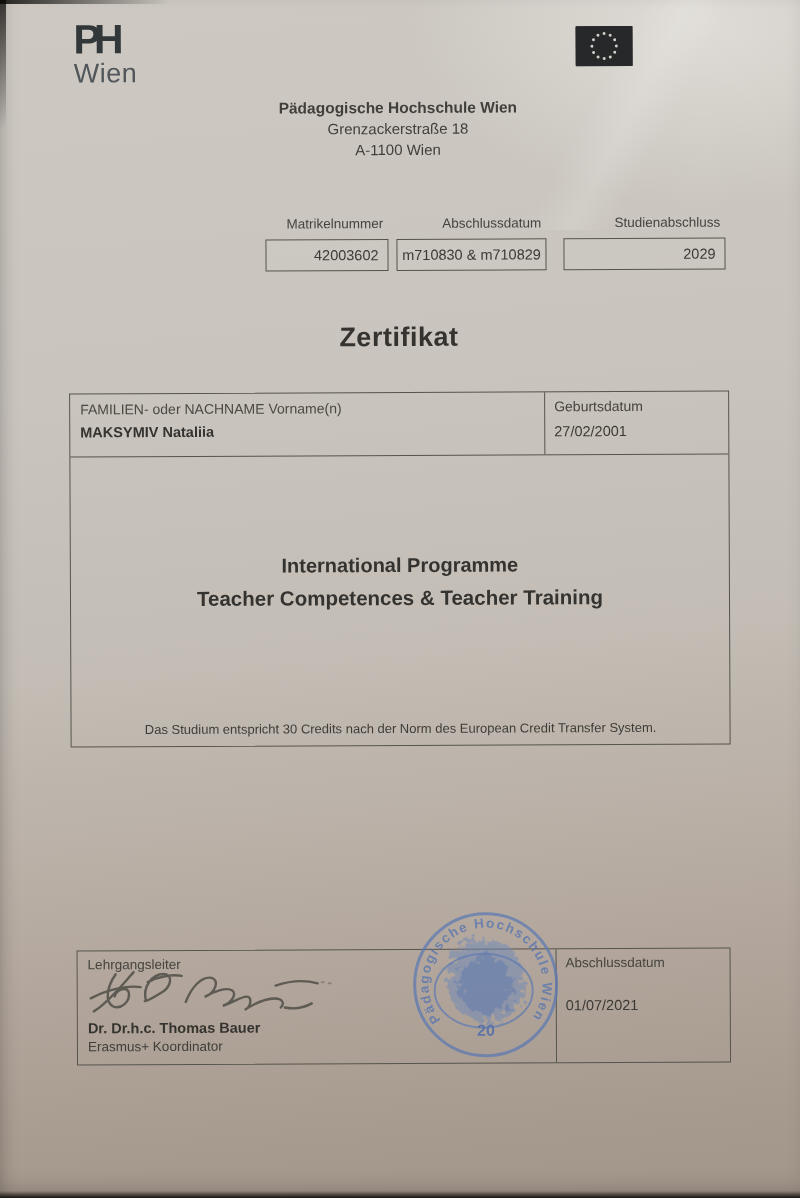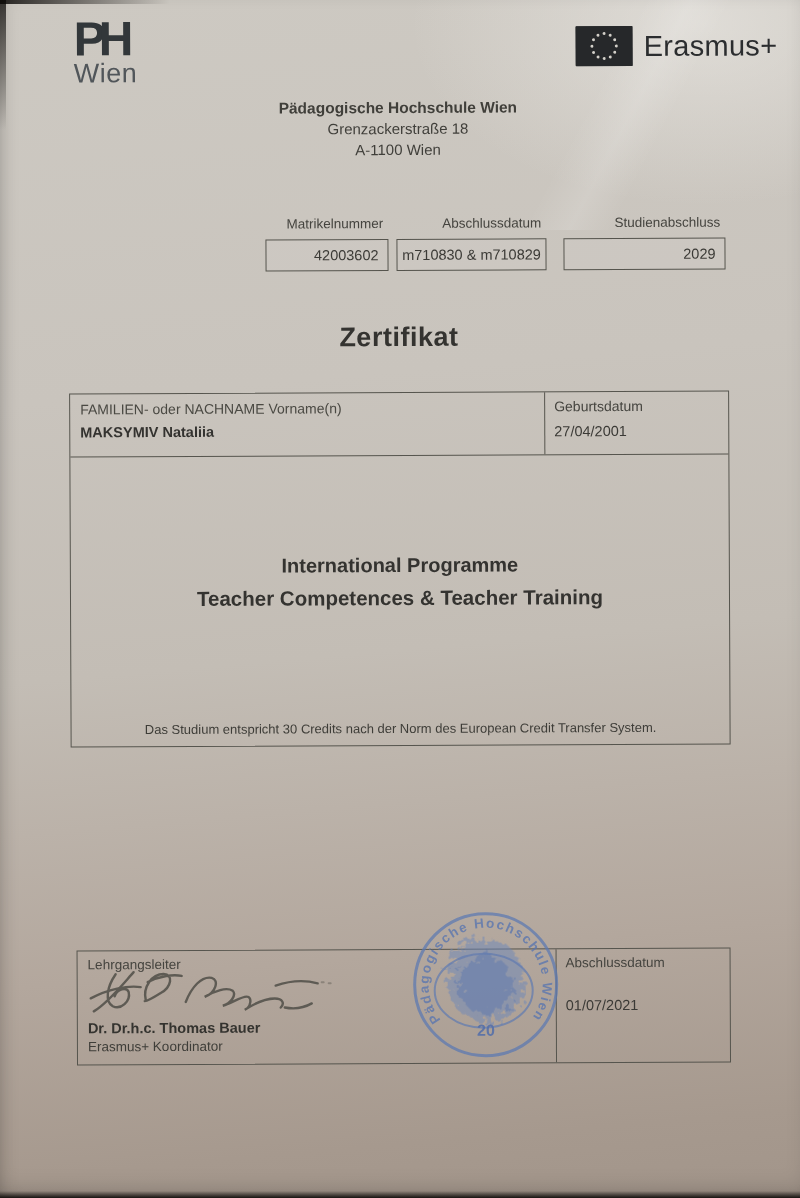--- a/index.html
+++ b/index.html
@@ -15,21 +15,21 @@
   .edge-top{position:absolute;top:0;left:0;width:170px;height:4px;
     background:linear-gradient(to right, rgba(10,8,6,.85), rgba(10,8,6,0));}
   .edge-left{position:absolute;top:0;left:0;width:6px;height:130px;
     background:linear-gradient(to bottom, rgba(10,8,6,.75), rgba(10,8,6,0));}
   .edge-bottom{position:absolute;bottom:0;left:0;width:100%;height:7px;
     background:linear-gradient(to top, rgba(12,9,7,.9), rgba(12,9,7,0));}
   .doc{position:absolute;inset:0;transform:rotate(-0.25deg);color:#3c3b36;}
 
   
   .ph-logo{position:absolute;left:76px;top:18px;}
-  .ph-acronym{font-size:48px;font-weight:900;letter-spacing:-7px;color:#32373a;line-height:40px;}
+  .ph-acronym{font-size:41px;font-weight:900;letter-spacing:-7px;color:#32373a;line-height:40px;}
   .ph-city{font-size:27px;color:#51565a;line-height:26px;margin-top:1px;letter-spacing:.5px;}
 
   
   .erasmus{position:absolute;left:578px;top:27px;display:flex;align-items:center;gap:11px;}
   .eu-flag{width:57px;height:40px;background:#26282a;border-radius:1px;display:block;}
   .erasmus-label{font-size:29px;color:#2b2d2f;letter-spacing:.3px;}
 
   
   .address{position:absolute;left:0;top:97px;width:800px;text-align:center;line-height:21px;color:#403f3a;}
   .address .l1{font-weight:700;font-size:15.5px;}
@@ -103,21 +103,20 @@
               <circle cx="34.6" cy="30.9" r="1.5"></circle>
             <circle cx="28.5" cy="32.5" r="1.5"></circle>
               <circle cx="22.4" cy="30.9" r="1.5"></circle>
             <circle cx="17.9" cy="26.3" r="1.5"></circle>
               <circle cx="16.3" cy="20" r="1.5"></circle>
             <circle cx="17.9" cy="13.7" r="1.5"></circle>
               <circle cx="22.4" cy="9.1" r="1.5"></circle>
           </g>
         </svg>
       </span>
-      <span class="erasmus-label">Erasmus+</span>
     </div>
 
     <div class="address">
       <div class="l1">Pädagogische Hochschule Wien</div>
       <div class="l2">Grenzackerstraße 18</div>
       <div class="l3">A-1100 Wien</div>
     </div>
 
     <div class="fields">
       <div class="field f1">
@@ -137,21 +136,21 @@
     <div class="cert-title">Zertifikat</div>
 
     <div class="main-table">
       <div class="mt-row1">
         <div class="mt-name">
           <div class="lbl">FAMILIEN- oder NACHNAME Vorname(n)</div>
           <div class="val">MAKSYMIV Nataliia</div>
         </div>
         <div class="mt-birth">
           <div class="lbl">Geburtsdatum</div>
-          <div class="val">27/04/2001</div>
+          <div class="val">27/02/2001</div>
         </div>
       </div>
       <div class="mt-body">
         <div class="prog1">International Programme</div>
         <div class="prog2">Teacher Competences &amp; Teacher Training</div>
         <div class="credits">Das Studium entspricht 30 Credits nach der Norm des European Credit Transfer System.</div>
       </div>
     </div>
 
     <div class="sig-table">

